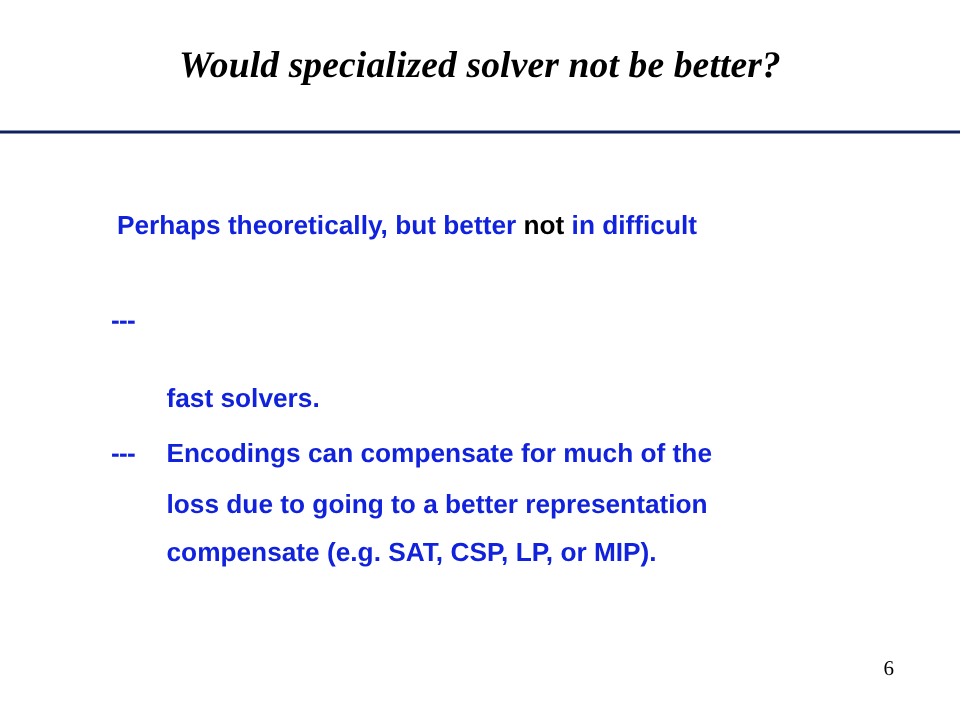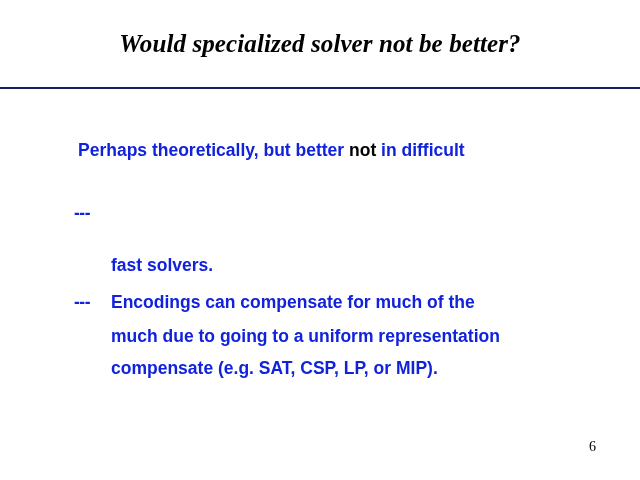--- a/index.html
+++ b/index.html
@@ -119,20 +119,20 @@
 
   <div id="body-block">
 
     <div class="body-line" id="line-intro"><span>Perhaps theoretically, but better </span><span class="emph-red">not</span><span> in difficult</span></div>
 
     <div class="bullet-dash" id="dash-1">---</div>
     <div class="body-line" id="b1-l2">fast solvers.</div>
 
     <div class="bullet-dash" id="dash-2">---</div>
     <div class="body-line" id="b2-l1">Encodings can compensate for much of the</div>
-    <div class="body-line" id="b2-l2">much due to going to a uniform representation</div>
+    <div class="body-line" id="b2-l2">loss due to going to a better representation</div>
     <div class="body-line" id="b2-l3">compensate (e.g. SAT, CSP, LP, or MIP).</div>
 
   </div>
 
   <div id="page-number">6</div>
 
 </div>
 
 </body></html>

